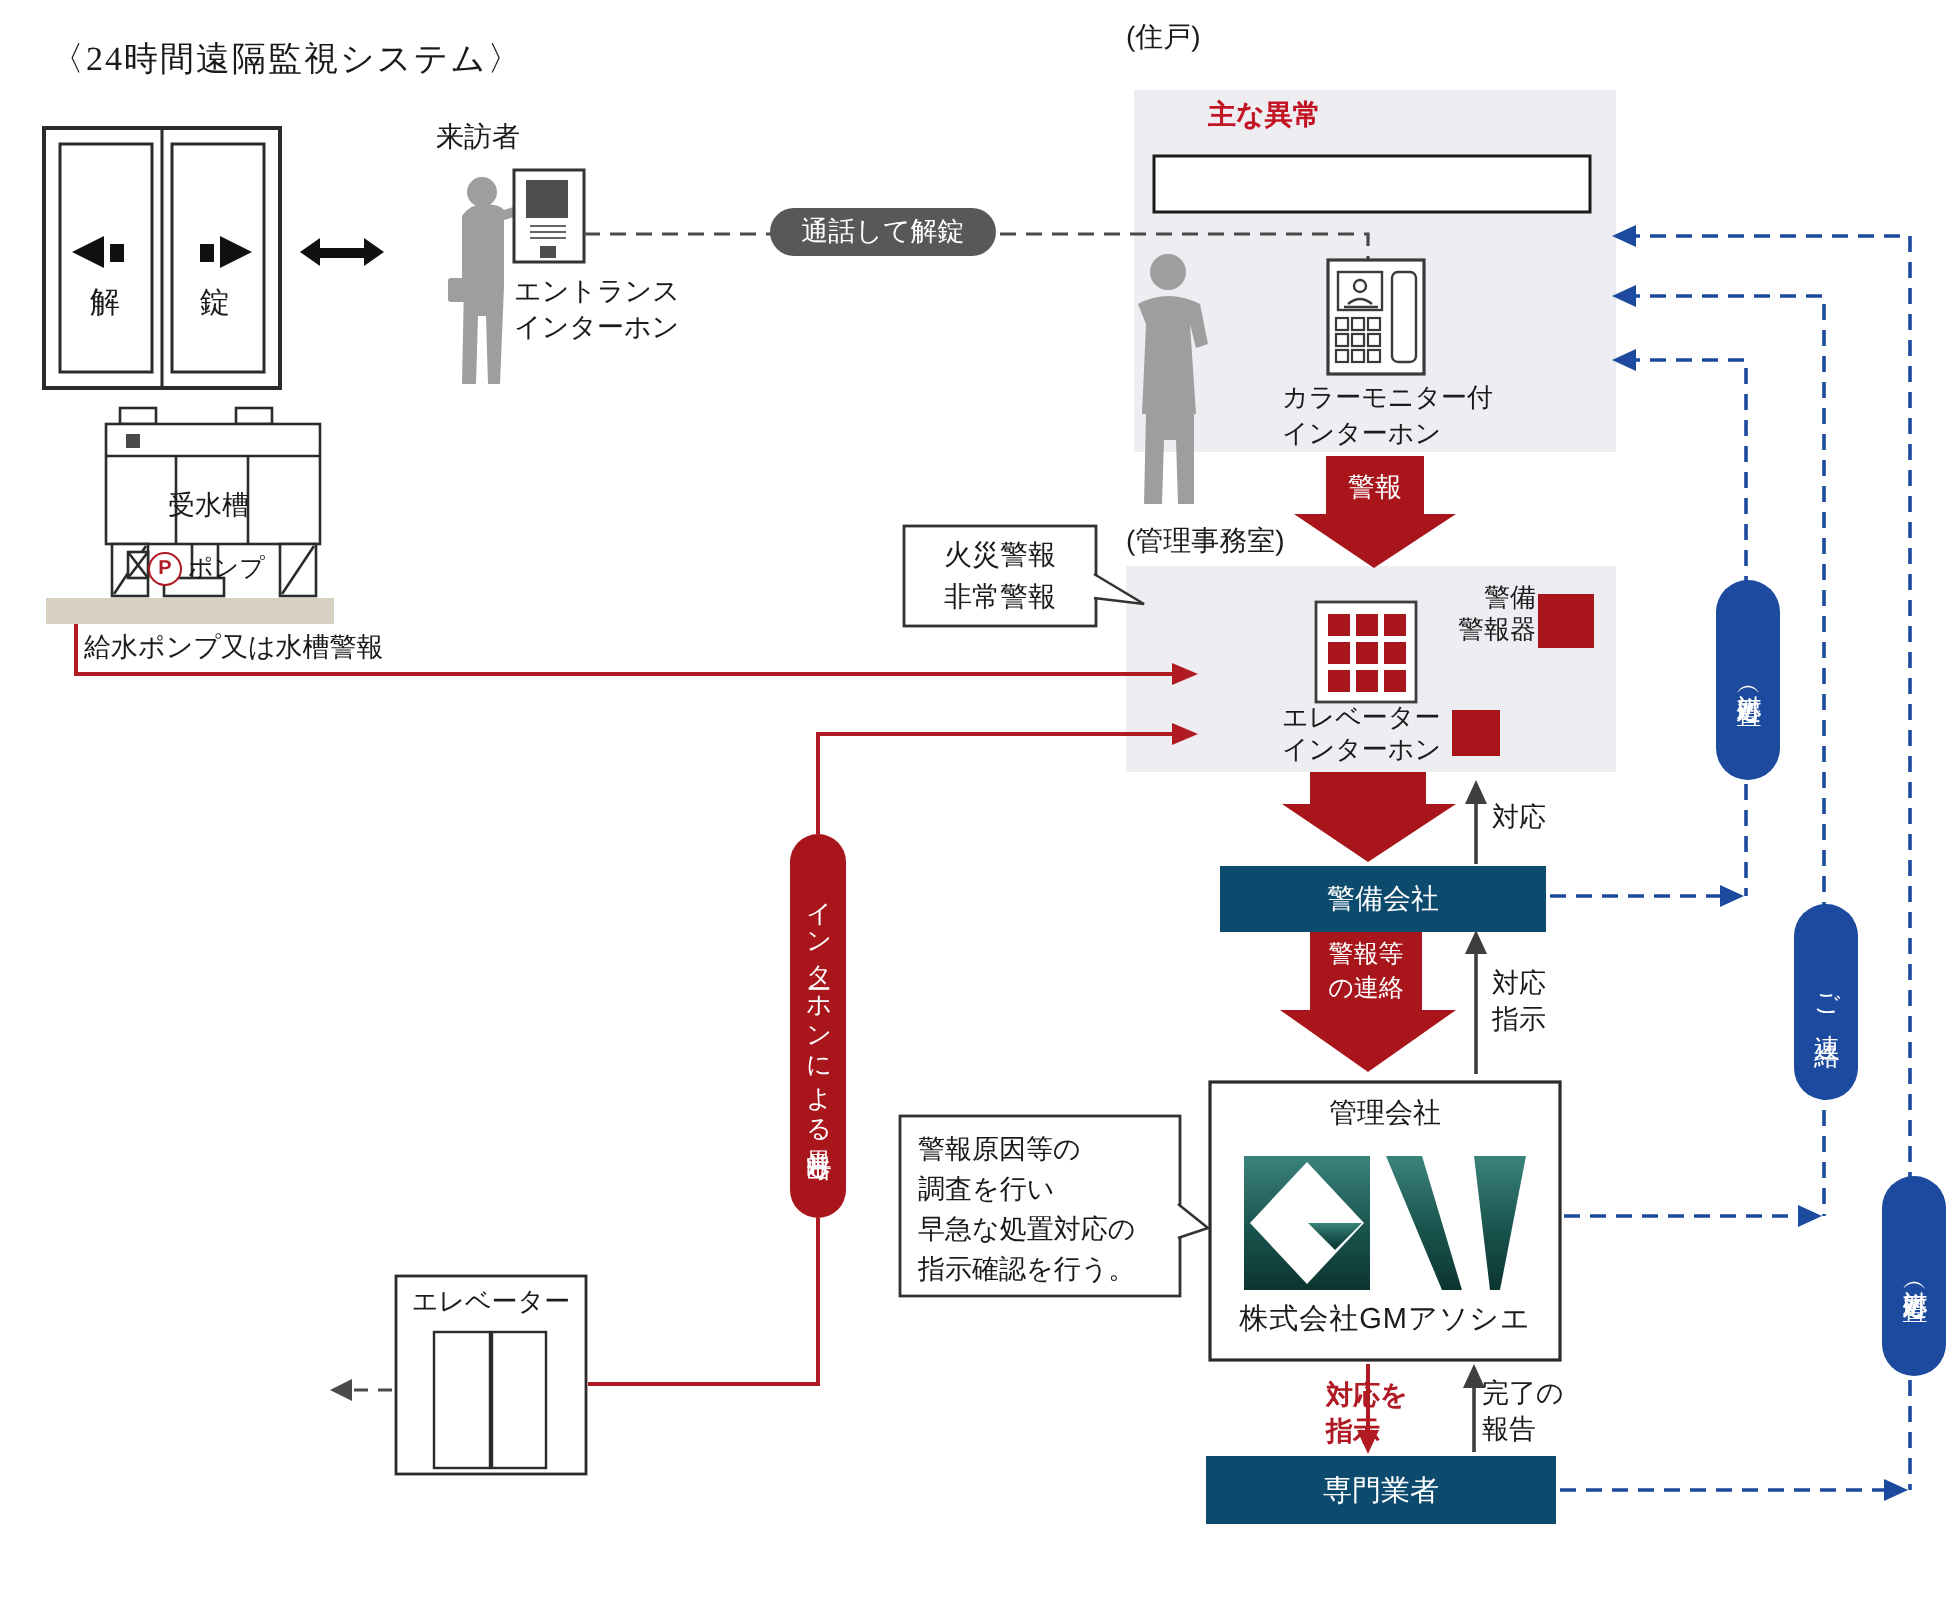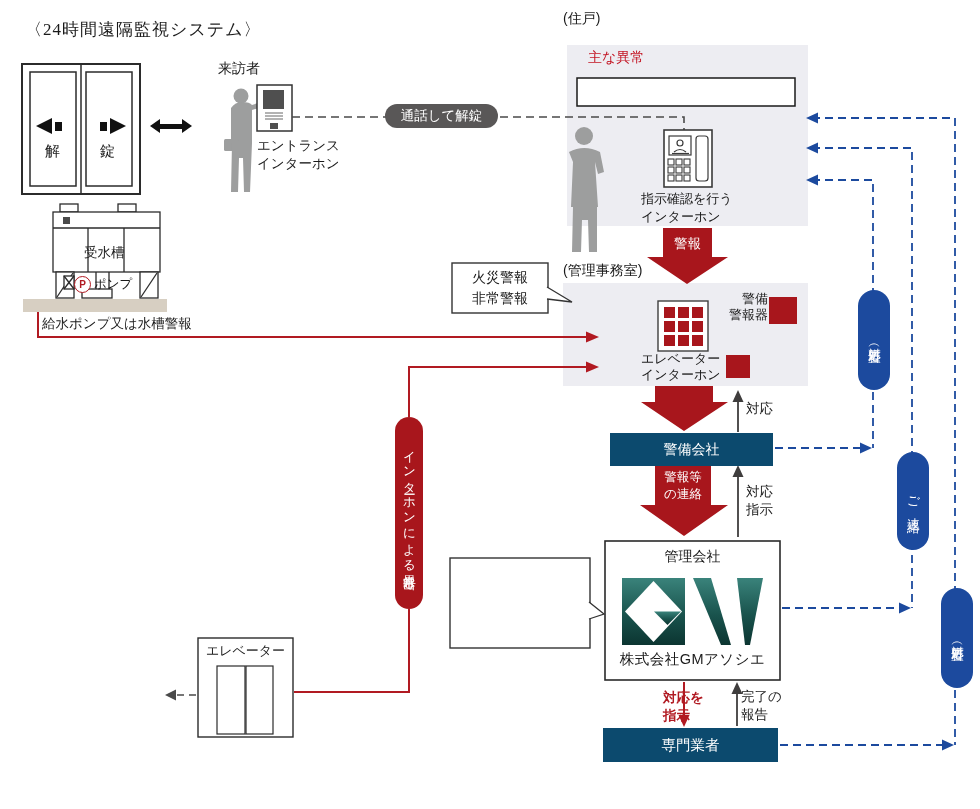--- a/index.html
+++ b/index.html
@@ -220,42 +220,46 @@
 <div class="t" style="left:100px;top:142px;font-size:15px;">錠</div>
 
 <div class="t ctr white" style="left:385px;top:104px;width:113px;height:24px;background:#595757;border-radius:13px;font-size:13.5px;">通話して解錠</div>
 
 <div class="t" style="left:84px;top:244px;font-size:13.5px;">受水槽</div>
 <div class="t ctr red" style="left:74px;top:276px;width:15px;height:15px;border:1.5px solid #b11a22;border-radius:50%;font-size:10px;font-weight:bold;background:#fff;">P</div>
 <div class="t" style="left:94px;top:276px;font-size:12.5px;">ポンプ</div>
 <div class="t" style="left:42px;top:315px;font-size:13.5px;">給水ポンプ又は水槽警報</div>
 
 <div class="t" style="left:563px;top:10px;font-size:14px;">(住戸)</div>
-<div class="t red" style="left:588px;top:49px;font-size:14px;font-weight:normal;color:#c31423;">主な異常</div>
-<div class="t" style="left:641px;top:190px;font-size:13px;line-height:18px;">指示確認を行う
+<div class="t red" style="left:604px;top:49px;font-size:14px;font-weight:bold;color:#c31423;">主な異常</div>
+<div class="t" style="left:641px;top:190px;font-size:13px;line-height:18px;">カラーモニター付
 インターホン</div>
 <div class="t ctr white" style="left:663px;top:233px;width:49px;height:22px;font-size:13.5px;">警報</div>
 
 <div class="t" style="left:563px;top:262px;font-size:14px;">(管理事務室)</div>
 <div class="t ctr" style="left:452px;top:263px;width:96px;height:50px;font-size:14px;line-height:21px;">火災警報
 非常警報</div>
 <div class="t" style="left:720px;top:292px;width:48px;font-size:13px;line-height:16px;text-align:right;font-family:Liberation Mono, monospace;">警備
 警報器</div>
 <div class="t" style="left:641px;top:351px;font-size:13px;line-height:15.5px;">エレベーター
 インターホン</div>
 
 <div class="t ctr graybar" style="left:610px;top:433px;width:163px;height:33px;font-size:14px;">警備会社</div>
 <div class="t" style="left:746px;top:400px;font-size:13.5px;">対応</div>
 <div class="t ctr white" style="left:653px;top:468px;width:60px;height:35px;font-size:12.5px;line-height:17px;">警報等
 の連絡</div>
 <div class="t" style="left:746px;top:483px;font-size:13.5px;line-height:18px;">対応
 指示</div>
 
 <div class="t ctr" style="left:605px;top:548px;width:175px;height:18px;font-size:14px;">管理会社</div>
 <div class="t ctr" style="left:605px;top:650px;width:175px;height:18px;font-size:14.5px;letter-spacing:0.5px;">株式会社GMアソシエ</div>
+<div class="t" style="left:459px;top:565px;font-size:13.5px;line-height:20px;">警報原因等の
+調査を行い
+早急な処置対応の
+指示確認を行う。</div>
 
 <div class="t red" style="left:635px;top:689px;font-size:13.5px;line-height:18px;font-weight:bold;margin-left:28px;">対応を
 指示</div>
 <div class="t" style="left:741px;top:688px;font-size:13.5px;line-height:18px;">完了の
 報告</div>
 <div class="t ctr graybar" style="left:603px;top:728px;width:175px;height:34px;font-size:14.5px;">専門業者</div>
 
 <div class="t ctr" style="left:198px;top:643px;width:95px;height:16px;font-size:13px;">エレベーター</div>
 
 <div class="t pill-v" style="left:395px;top:417px;width:28px;height:192px;background:#a8161c;border-radius:14px;font-size:12.5px;">インターホンによる異常呼出し</div>

